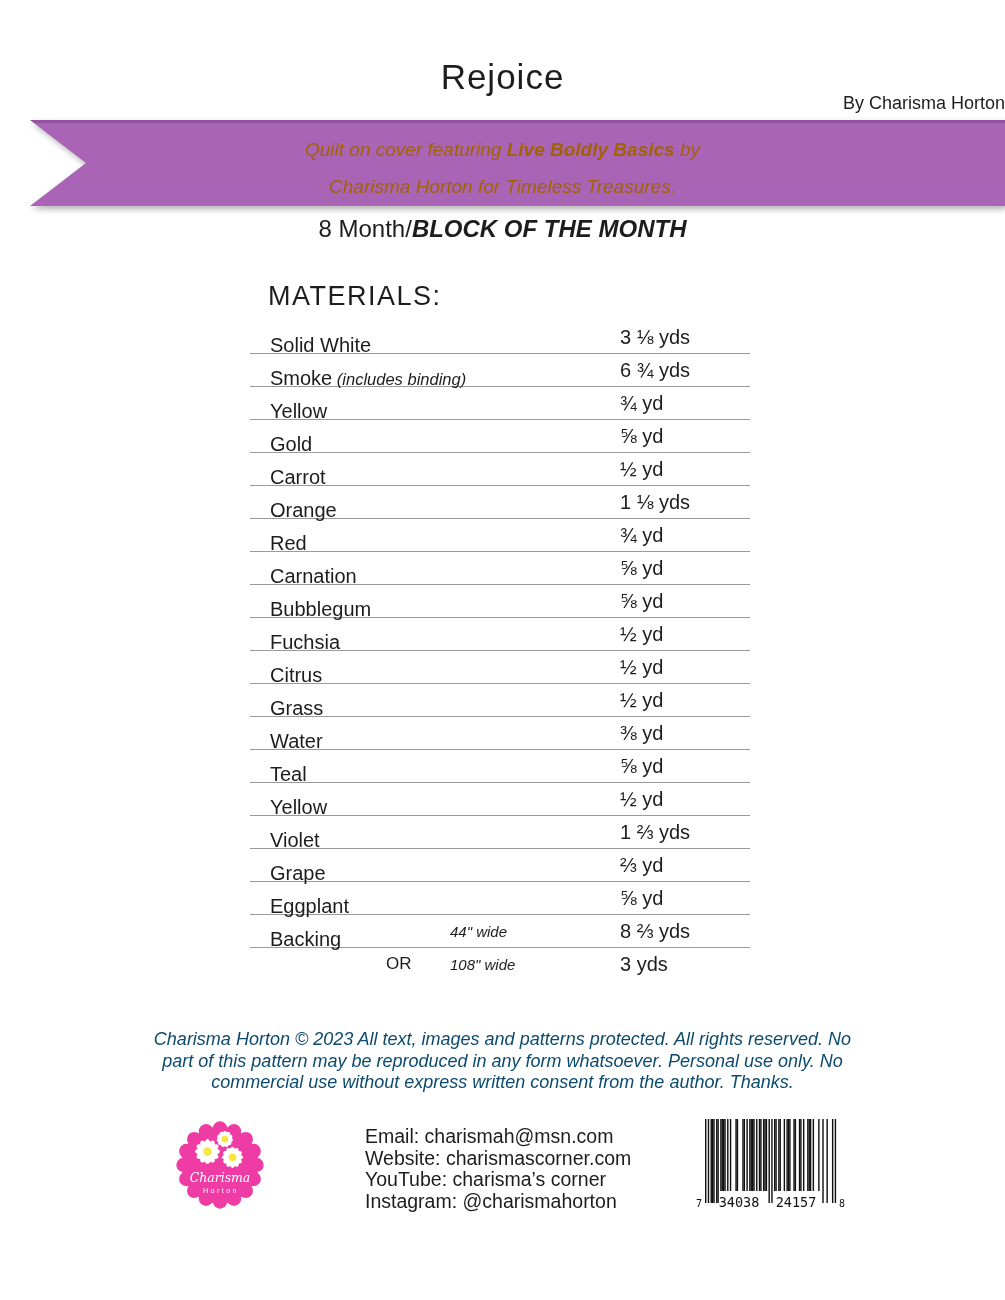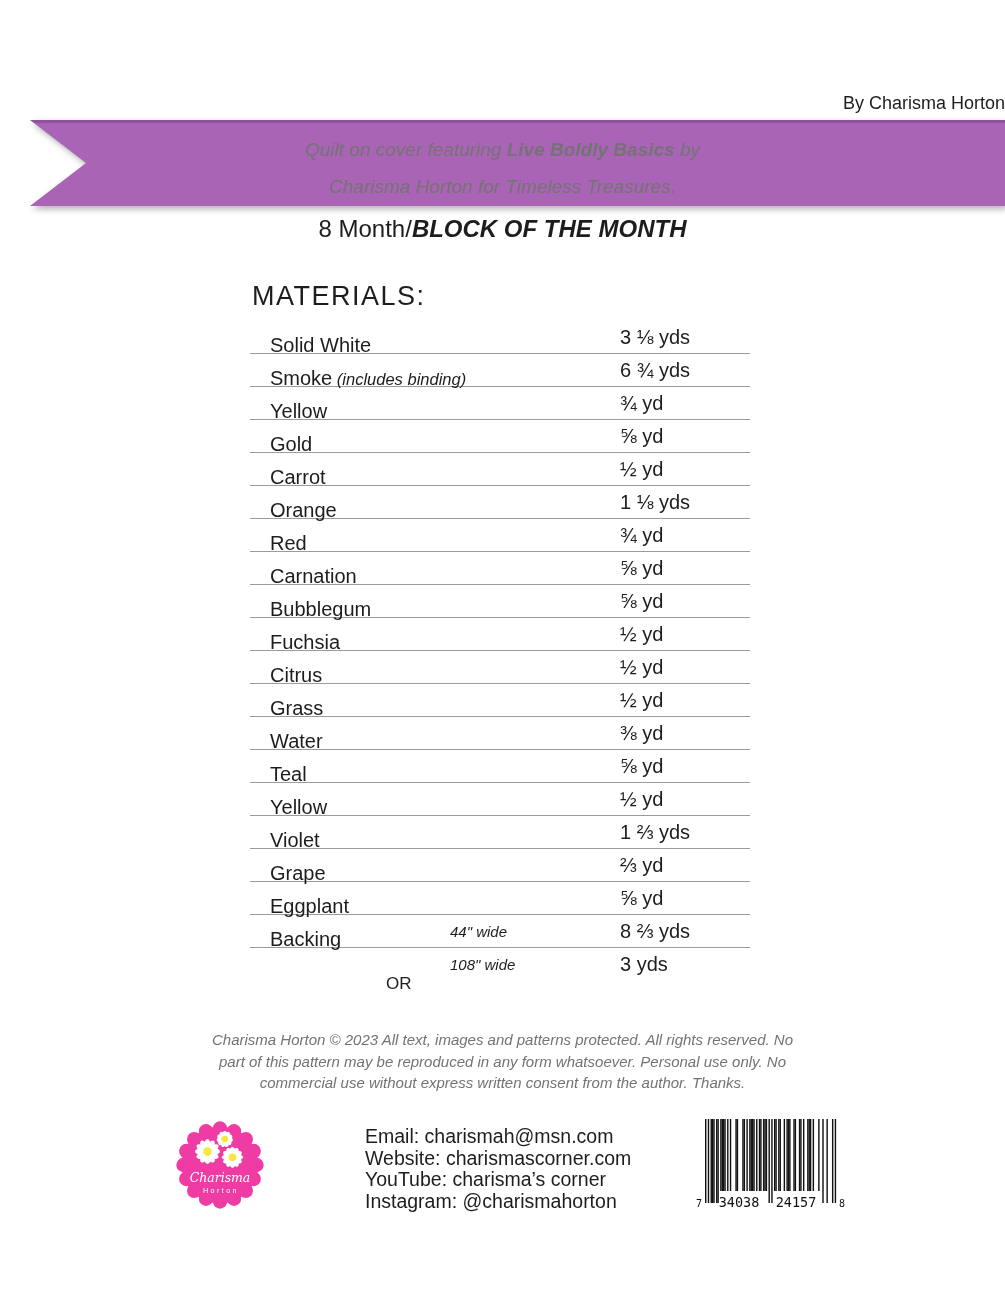--- a/index.html
+++ b/index.html
@@ -12,55 +12,56 @@
     font-size:35px;letter-spacing:1px;font-weight:400;}
   .byline{position:absolute;top:93px;left:0;right:0;text-align:right;font-size:18px;}
   
   .ribbon{position:absolute;top:120px;left:30px;right:0;height:86px;
     filter:drop-shadow(2px 3px 3px rgba(80,80,80,.45));}
   .ribbon-shape{position:relative;width:100%;height:100%;
     clip-path:polygon(0 0,100% 0,100% 100%,0 100%,56px 50%);}
   .ribbon-shape::before{content:"";position:absolute;top:0;left:0;right:0;height:3px;
     background:rgba(40,0,50,.18);}
   .ribbon-text{position:absolute;top:131px;left:0;right:0;text-align:center;
-    color:#737373;font-style:italic;font-size:19px;line-height:37px;}
+    color:#a16207;font-style:italic;font-size:19px;line-height:37px;}
   .ribbon-text b{font-weight:bold;}
   
   .subtitle{position:absolute;top:215px;left:0;right:0;text-align:center;font-size:24px;}
   .subtitle .bold{font-weight:bold;font-style:italic;}
   
-  .materials-heading{position:absolute;top:281px;left:252px;font-size:27px;letter-spacing:1.5px;}
+  .materials-heading{position:absolute;top:281px;left:268px;font-size:27px;letter-spacing:1.5px;}
   .mtable{position:absolute;top:321px;left:250px;width:500px;}
   .mrow{position:relative;height:32px;border-bottom:1px solid #9b9b9b;font-size:20px;}
   .mrow.noborder{border-bottom:none;}
   .mname{position:absolute;left:20px;top:50%;transform:translateY(-50%);white-space:nowrap;margin-top:8px;}
   .mnote{font-style:italic;font-size:16.5px;}
-  .mor{position:absolute;left:136px;top:50%;transform:translateY(-50%);font-size:17px;margin-top:20px;}
+  .mor{position:absolute;left:136px;top:50%;transform:translateY(-50%);font-size:17px;}
   .mwidth{position:absolute;left:200px;top:50%;transform:translateY(-50%);
     font-style:italic;font-size:15px;white-space:nowrap;}
   .myard{position:absolute;left:370px;top:50%;transform:translateY(-50%);white-space:nowrap;}
   
   .copyright{position:absolute;top:1029px;left:0;right:0;text-align:center;
-    font-style:italic;font-size:15px;line-height:21.5px;color:#737373;}
+    font-style:italic;font-size:18px;line-height:21.5px;color:#0c4a6e;}
   
   .logo{position:absolute;left:172px;top:1117px;width:96px;height:96px;}
   .logo-script{font-family:"DejaVu Serif", serif;font-style:italic;font-size:13px;
     fill:#ffffff;text-anchor:middle;}
   .logo-caps{font-family:"Liberation Sans", sans-serif;font-size:7.5px;letter-spacing:2.5px;
     fill:#ffffff;text-anchor:middle;}
   .contact{position:absolute;left:365px;top:1126px;font-size:19.5px;line-height:21.5px;}
   .barcode{position:absolute;left:690px;top:1117px;}
   .bc-num{font-family:"DejaVu Sans Mono", monospace;font-size:13.5px;fill:#111;text-anchor:middle;}
   .bc-small{font-family:"DejaVu Sans Mono", monospace;font-size:10px;fill:#111;}
 </style>
 </head>
 <body>
 
 <div class="page">
 
+  <div class="title">Rejoice</div>
   <div class="byline">By Charisma Horton</div>
 
   <div class="ribbon">
     <div class="ribbon-shape" style="background: rgb(170, 100, 181);"></div>
   </div>
   <div class="ribbon-text">
     <div><span>Quilt on cover featuring </span><b>Live Boldly Basics</b><span> by</span></div>
     <div>Charisma Horton for Timeless Treasures.</div>
   </div>
 

